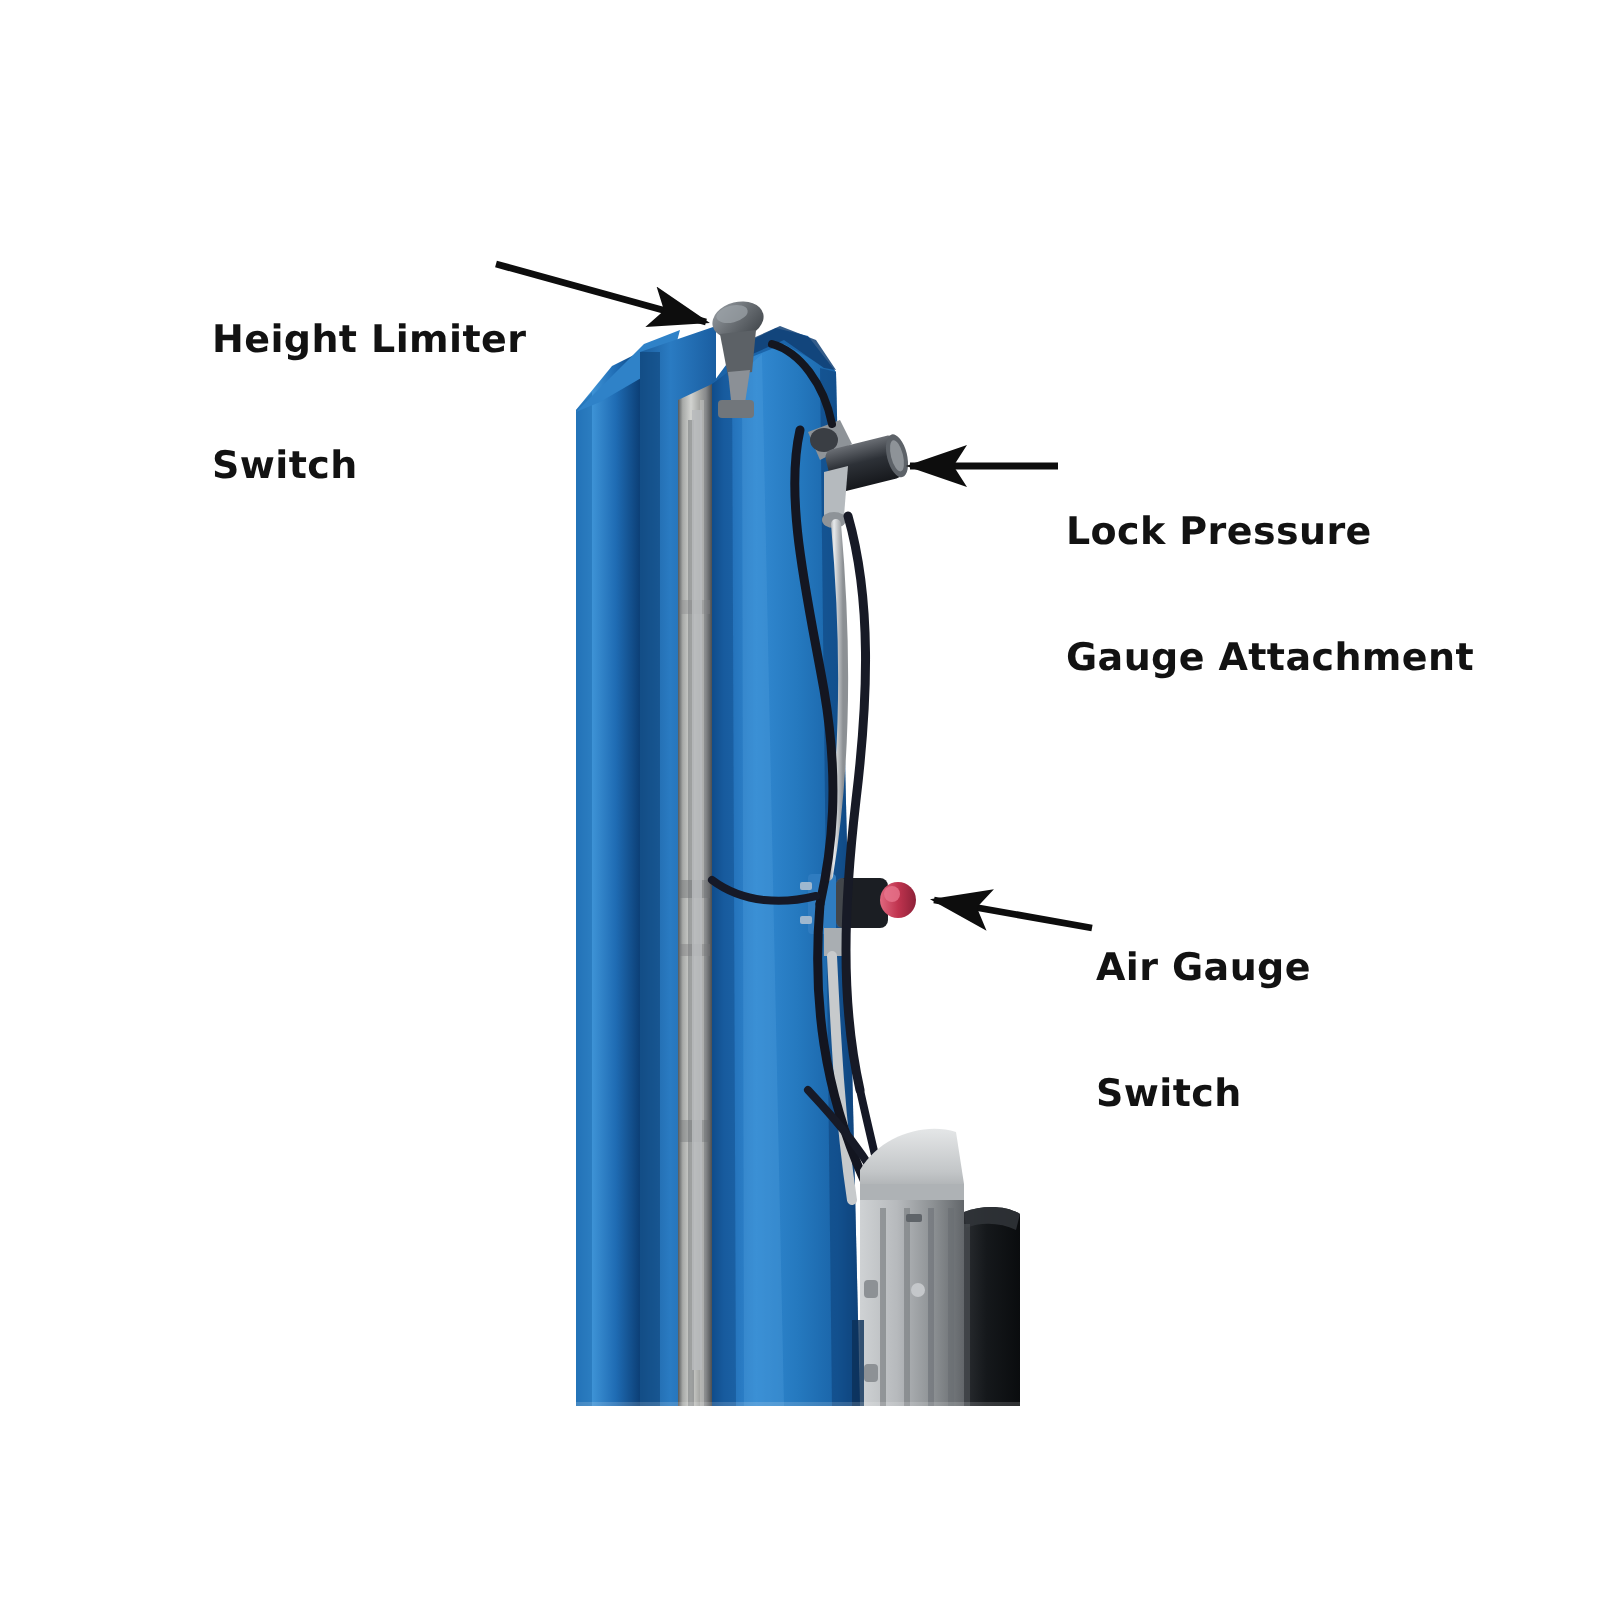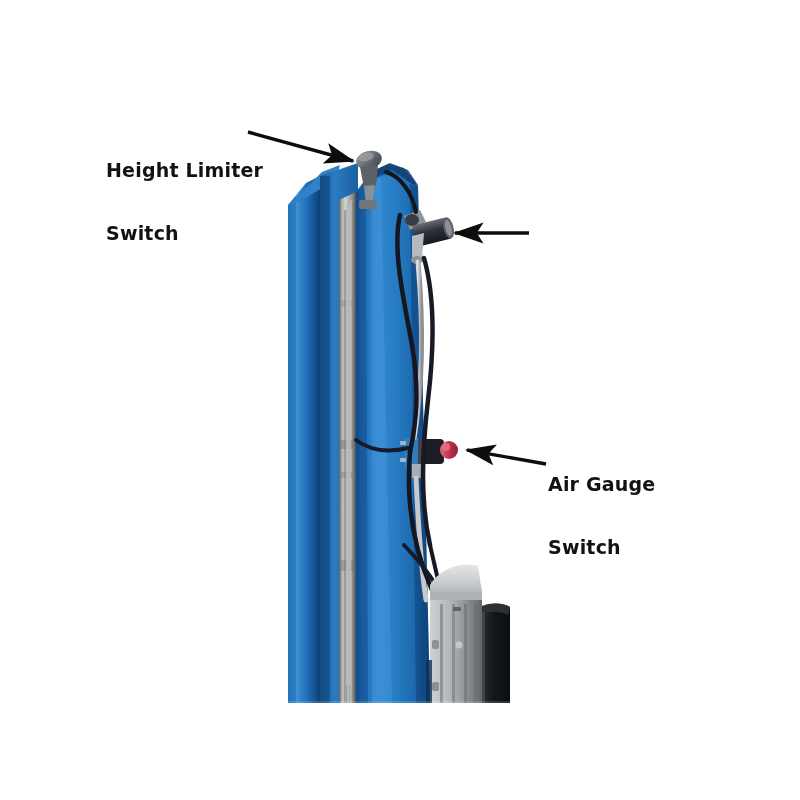--- a/index.html
+++ b/index.html
@@ -226,19 +226,23 @@
       <line x1="529" y1="233" x2="455" y2="233" stroke="#0d0d0d" stroke-width="3.4" marker-end="url(#arrowHead)"></line>
       <line x1="546" y1="464" x2="467" y2="450" stroke="#0d0d0d" stroke-width="3.4" marker-end="url(#arrowHead)"></line>
     </g>
   </svg>
 
   <div class="annotation-label" style="left:106px; top:118px;">
     <span class="label-line">Height Limiter</span>
     <span class="label-line">Switch</span>
   </div>
 
+  <div class="annotation-label" style="left:533px; top:214px;">
+    <span class="label-line">Lock Pressure</span>
+    <span class="label-line">Gauge Attachment</span>
+  </div>
 
   <div class="annotation-label" style="left:548px; top:432px;">
     <span class="label-line">Air Gauge</span>
     <span class="label-line">Switch</span>
   </div>
 
 </div>
 
 </body></html>

